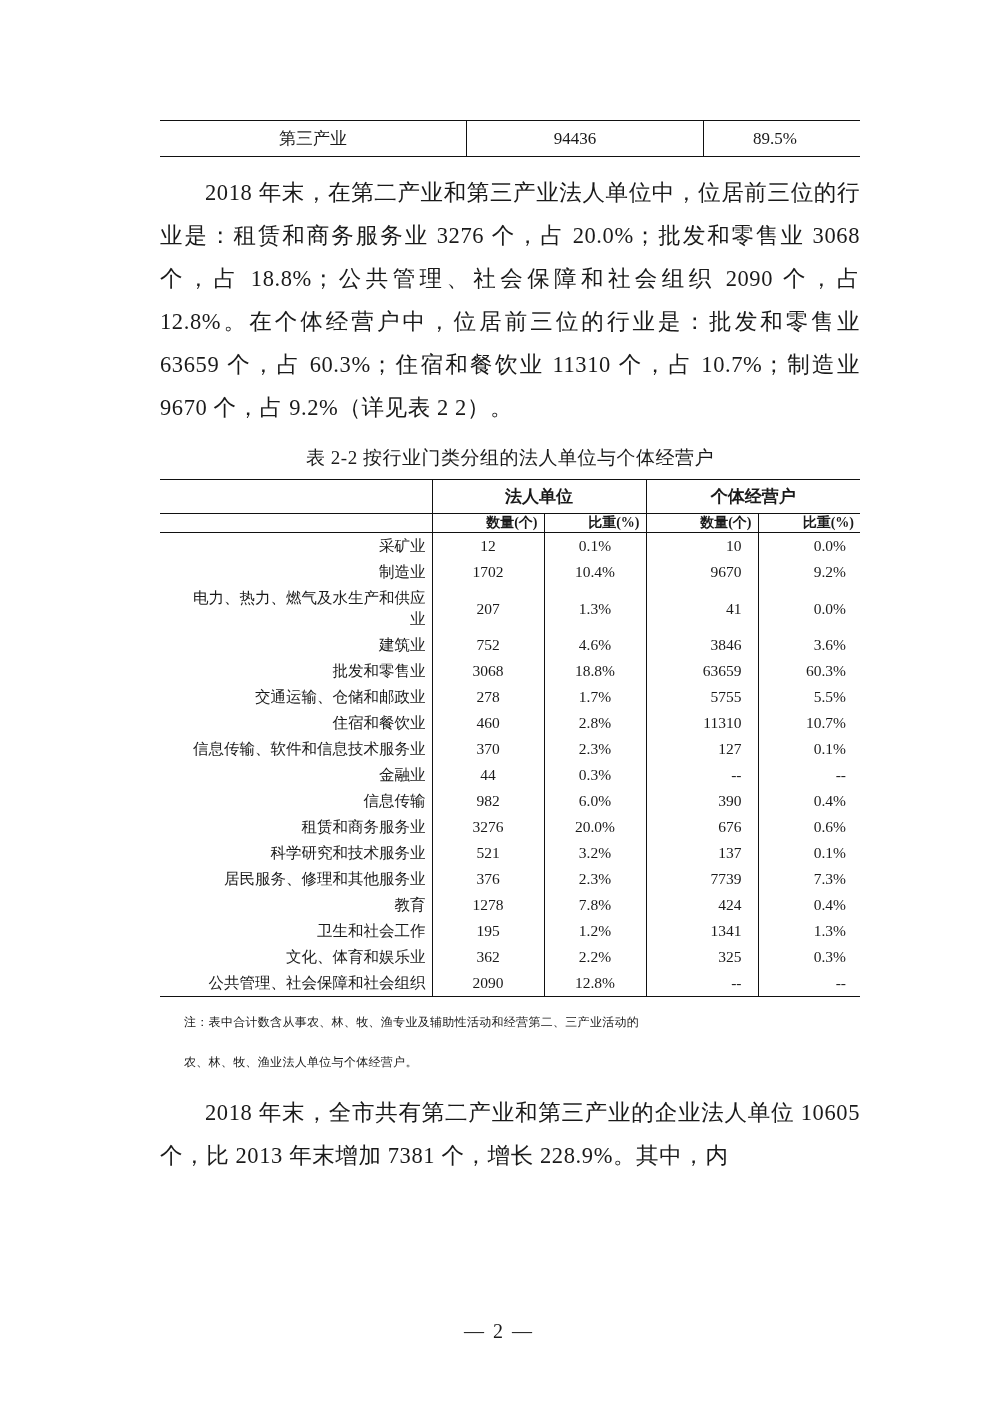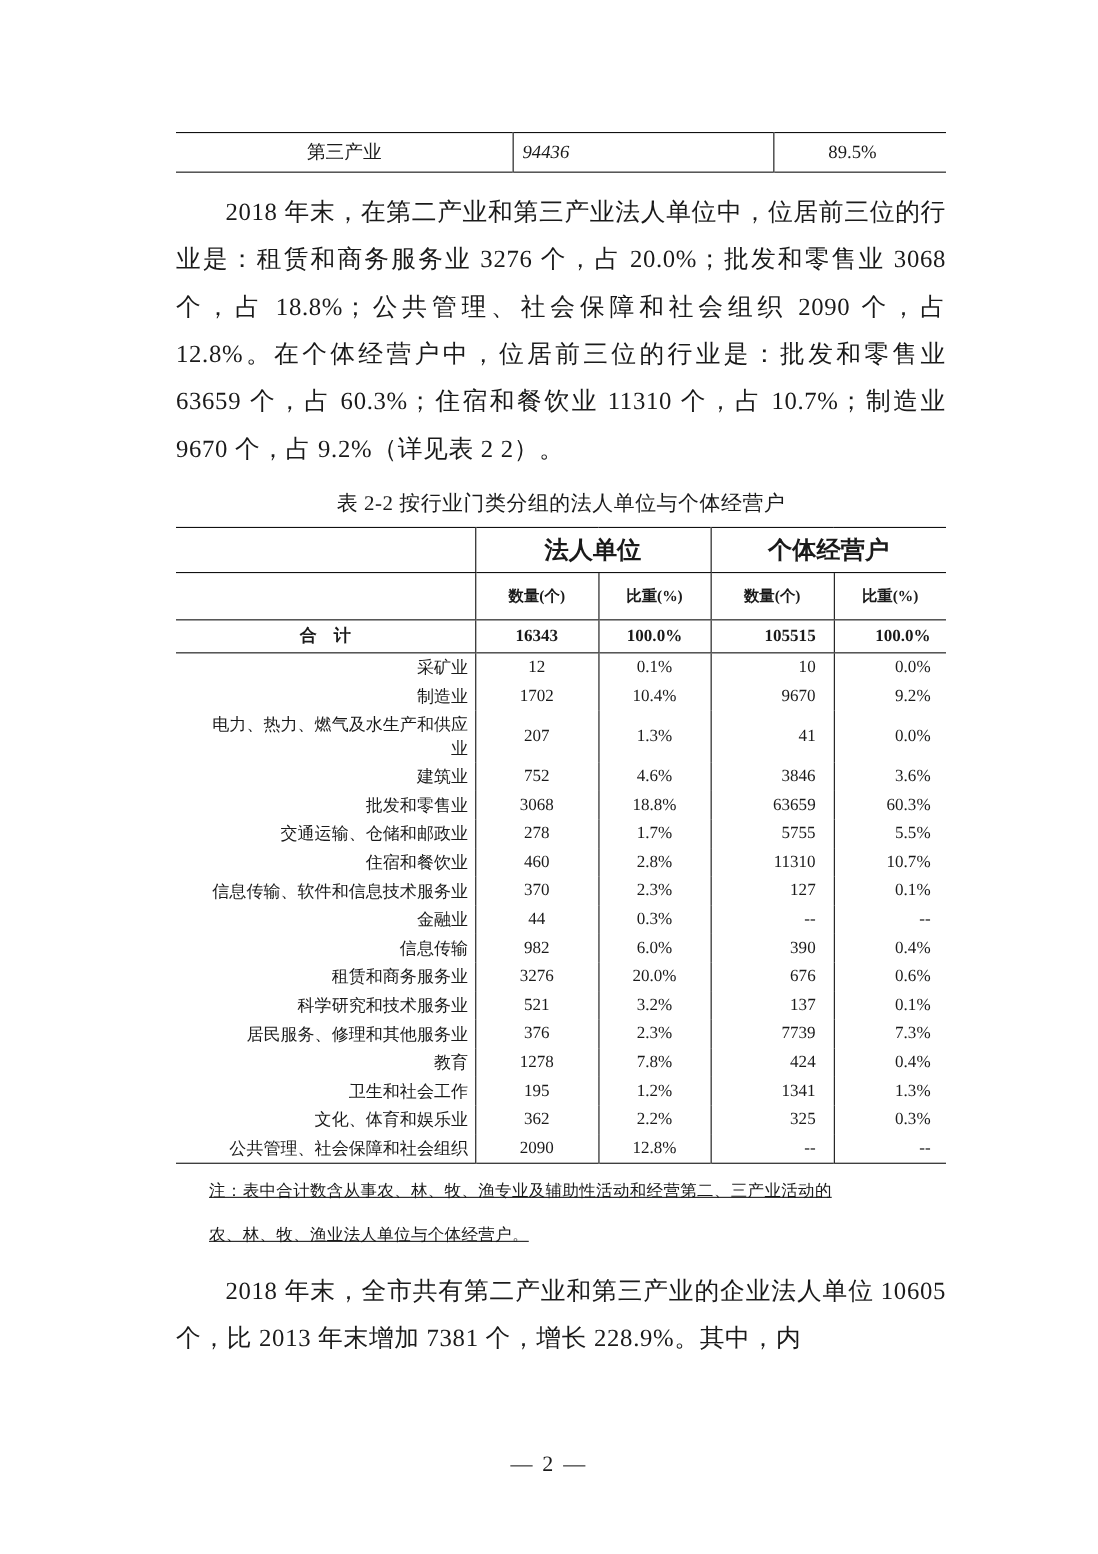--- a/index.html
+++ b/index.html
@@ -44,24 +44,23 @@
     font-size: 17px;
     vertical-align: middle;
   }
   .top-table td.c1 {
     width: 290px;
     text-align: center;
     border-right: 1.4px solid #111;
   }
   .top-table td.c2 {
     width: 200px;
-    text-align: left;
+    text-align: center;
     padding-right: 28px;
     border-right: 1.4px solid #111;
-    font-style: italic;
   }
   .top-table td.c3 {
     text-align: center;
     padding-right: 22px;
   }
 
   
   p.para {
     font-size: 22.5px;
     line-height: 43px;
@@ -94,46 +93,46 @@
   .main-table th {
     text-align: center;
     font-weight: bold;
   }
   .main-table .vline {
     border-left: 1.2px solid #111;
   }
   .hdr-row1 th {
     border-bottom: 1.1px solid #111;
     padding: 5px 6px;
-    font-size: 22px;
+    font-size: 17px;
   }
   .hdr-row2 th {
     border-bottom: 1.4px solid #111;
     font-size: 14px;
-    padding: 12px 6px;
+    padding: 0 6px;
+    text-align: right;
   }
   .total-row td {
     font-weight: bold;
     border-bottom: 1.2px solid #111;
     padding: 4px 6px;
   }
   .col-name { width: 272px; text-align: right; padding-left: 18px !important; }
   .col-num  { width: 112px; text-align: right; padding-right: 16px !important; }
   .col-pct  { width: 102px; text-align: right; padding-right: 14px !important; }
   .col-num2 { width: 112px; text-align: right; padding-right: 16px !important; }
   .col-pct2 { width: 102px; text-align: right; padding-right: 14px !important; }
   .center { text-align: center !important; padding-right: 6px !important; }
 
   .note {
-    font-size: 15px;
+    font-size: 12px;
     line-height: 30px;
     margin: 10px 0 0 0;
     text-indent: 2em;
     letter-spacing: 0.3px;
-    text-decoration: underline;
   }
 
   .pagenum {
     position: absolute;
     left: 0;
     right: 0;
     top: 1320px;
     text-align: center;
     font-size: 20px;
     letter-spacing: 2px;
@@ -175,27 +174,20 @@
         </tr>
         <tr class="hdr-row2">
           <th></th>
           <th class="vline">数量(个)</th>
           <th class="vline">比重(%)</th>
           <th class="vline">数量(个)</th>
           <th class="vline">比重(%)</th>
         </tr>
       </thead>
       <tbody>
-        <tr class="total-row">
-          <td class="center">合　计</td>
-          <td class="col-num vline center">16343</td>
-          <td class="col-pct vline center">100.0%</td>
-          <td class="col-num2 vline">105515</td>
-          <td class="col-pct2 vline">100.0%</td>
-        </tr>
 
         <tr>
           <td class="col-name">采矿业</td>
           <td class="col-num vline center">12</td>
           <td class="col-pct vline center">0.1%</td>
           <td class="col-num2 vline">10</td>
           <td class="col-pct2 vline">0.0%</td>
         </tr>
         <tr>
           <td class="col-name">制造业</td>

